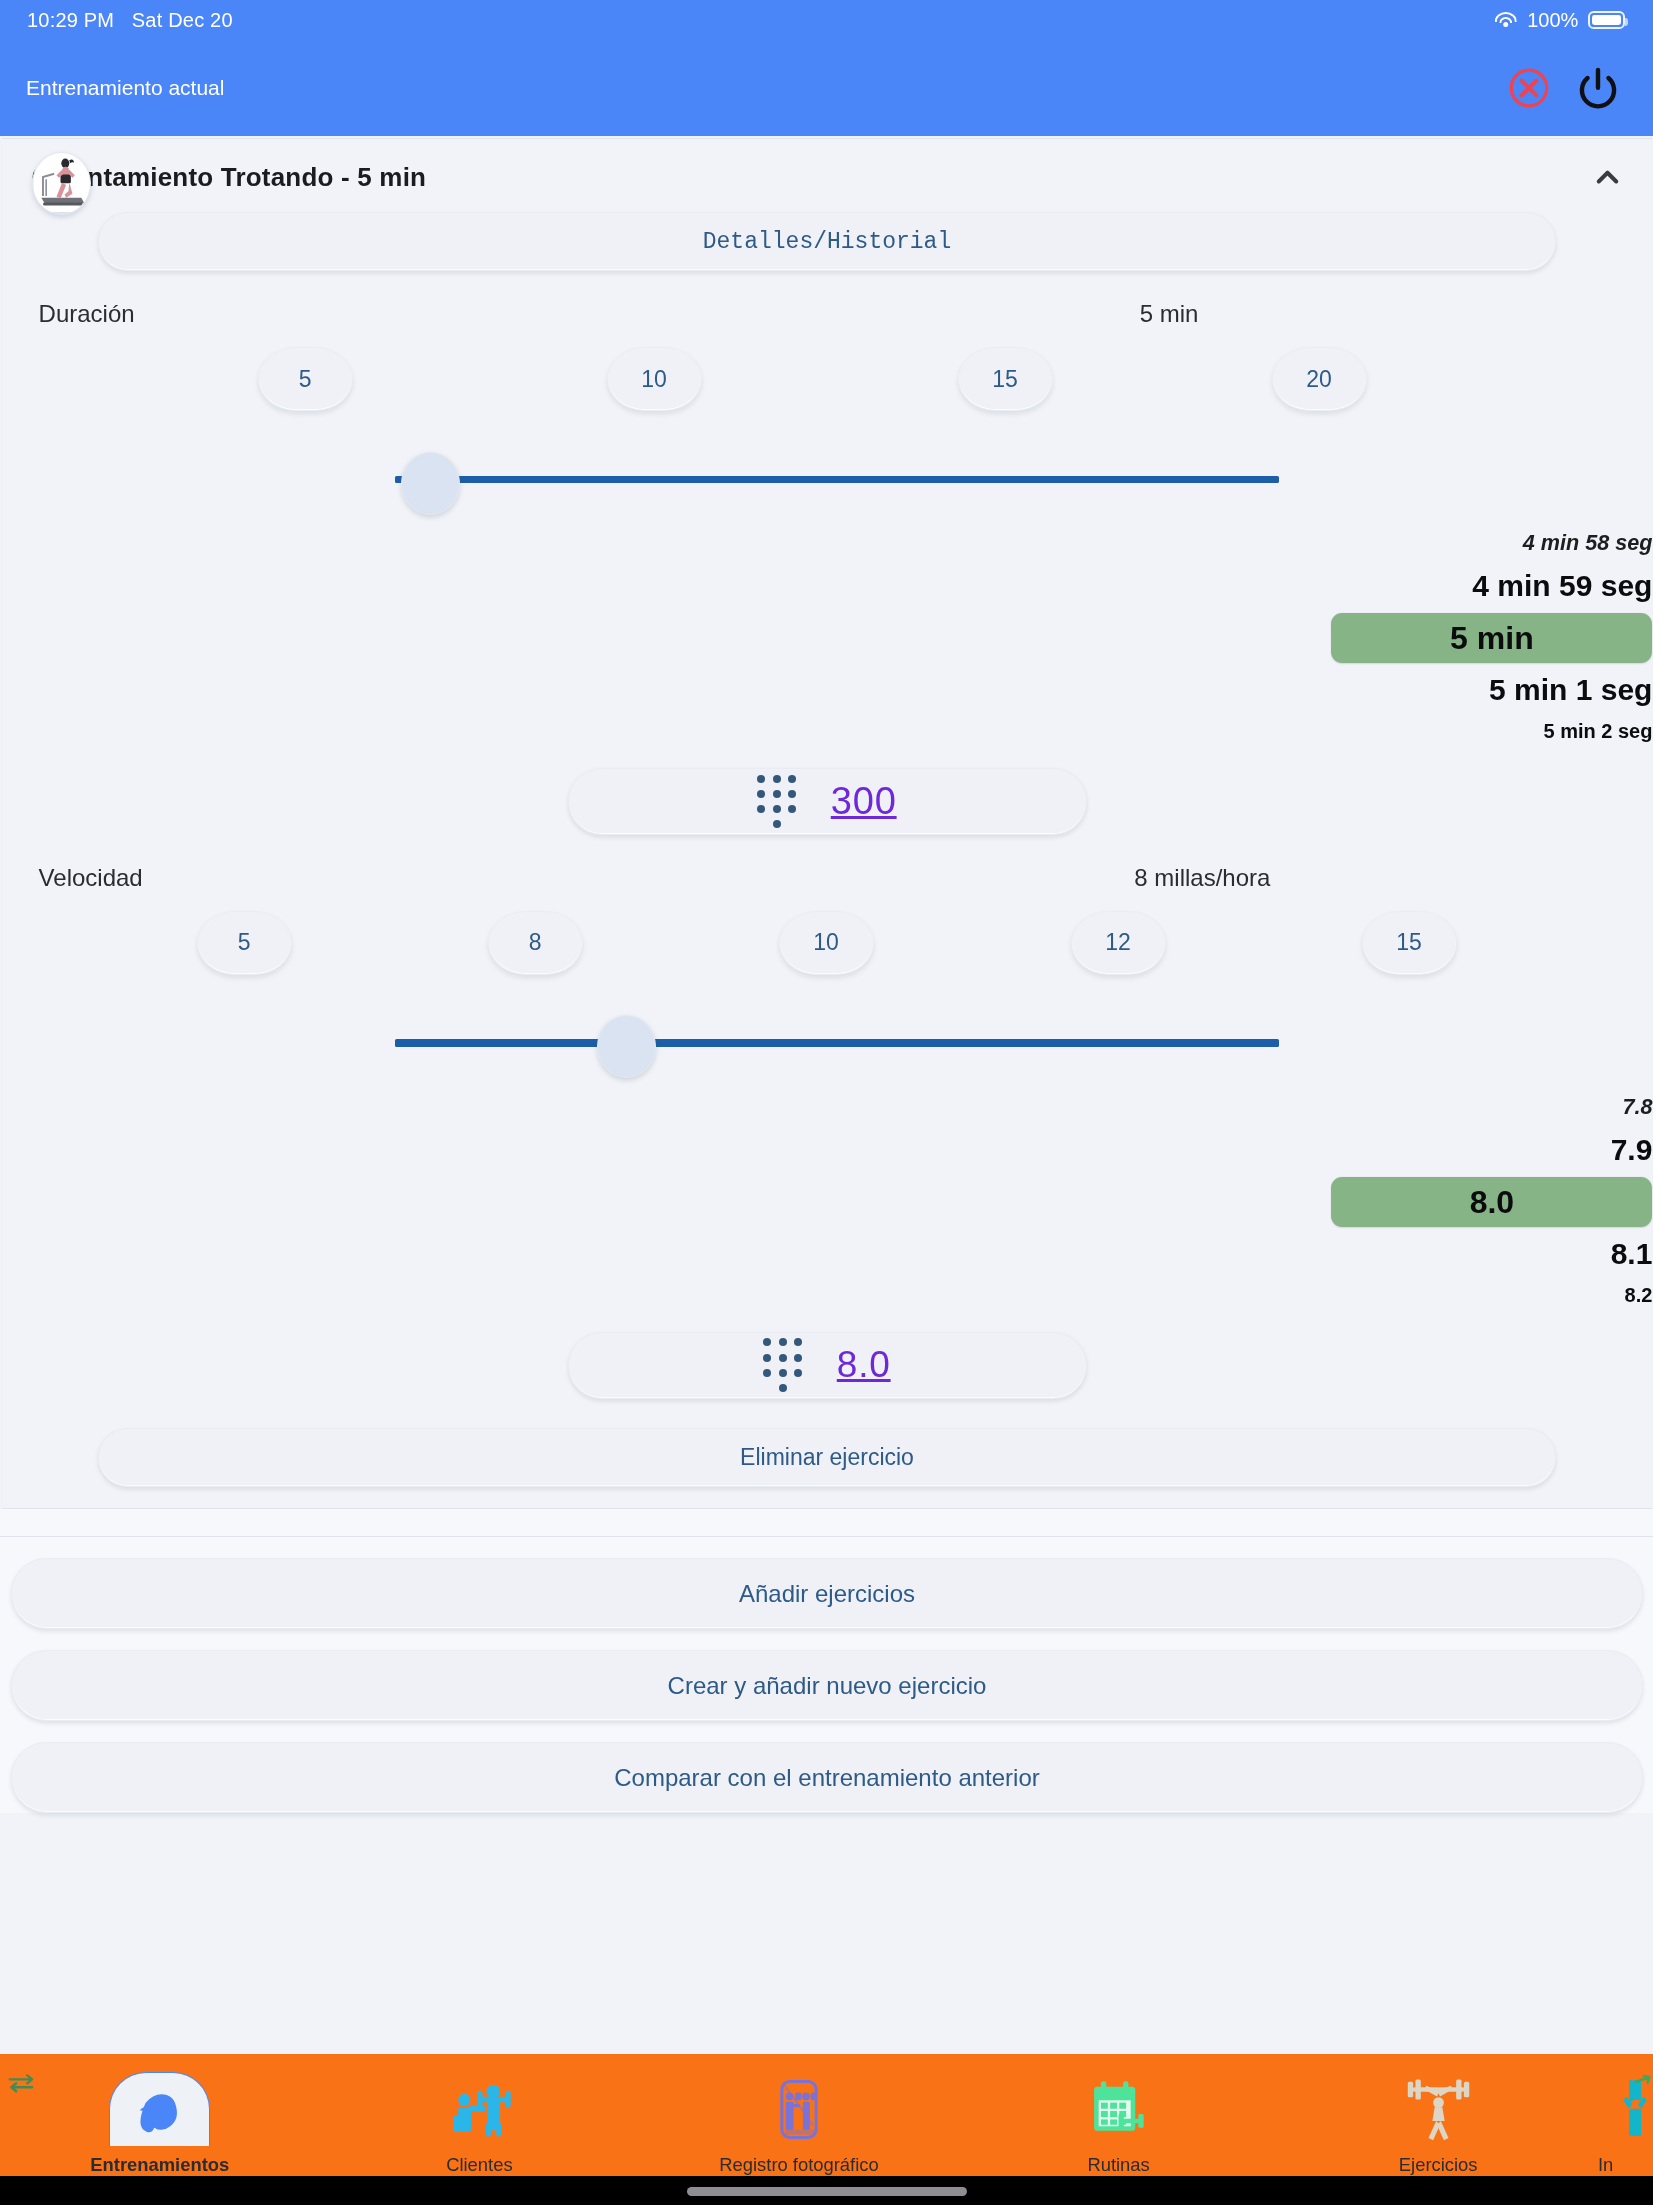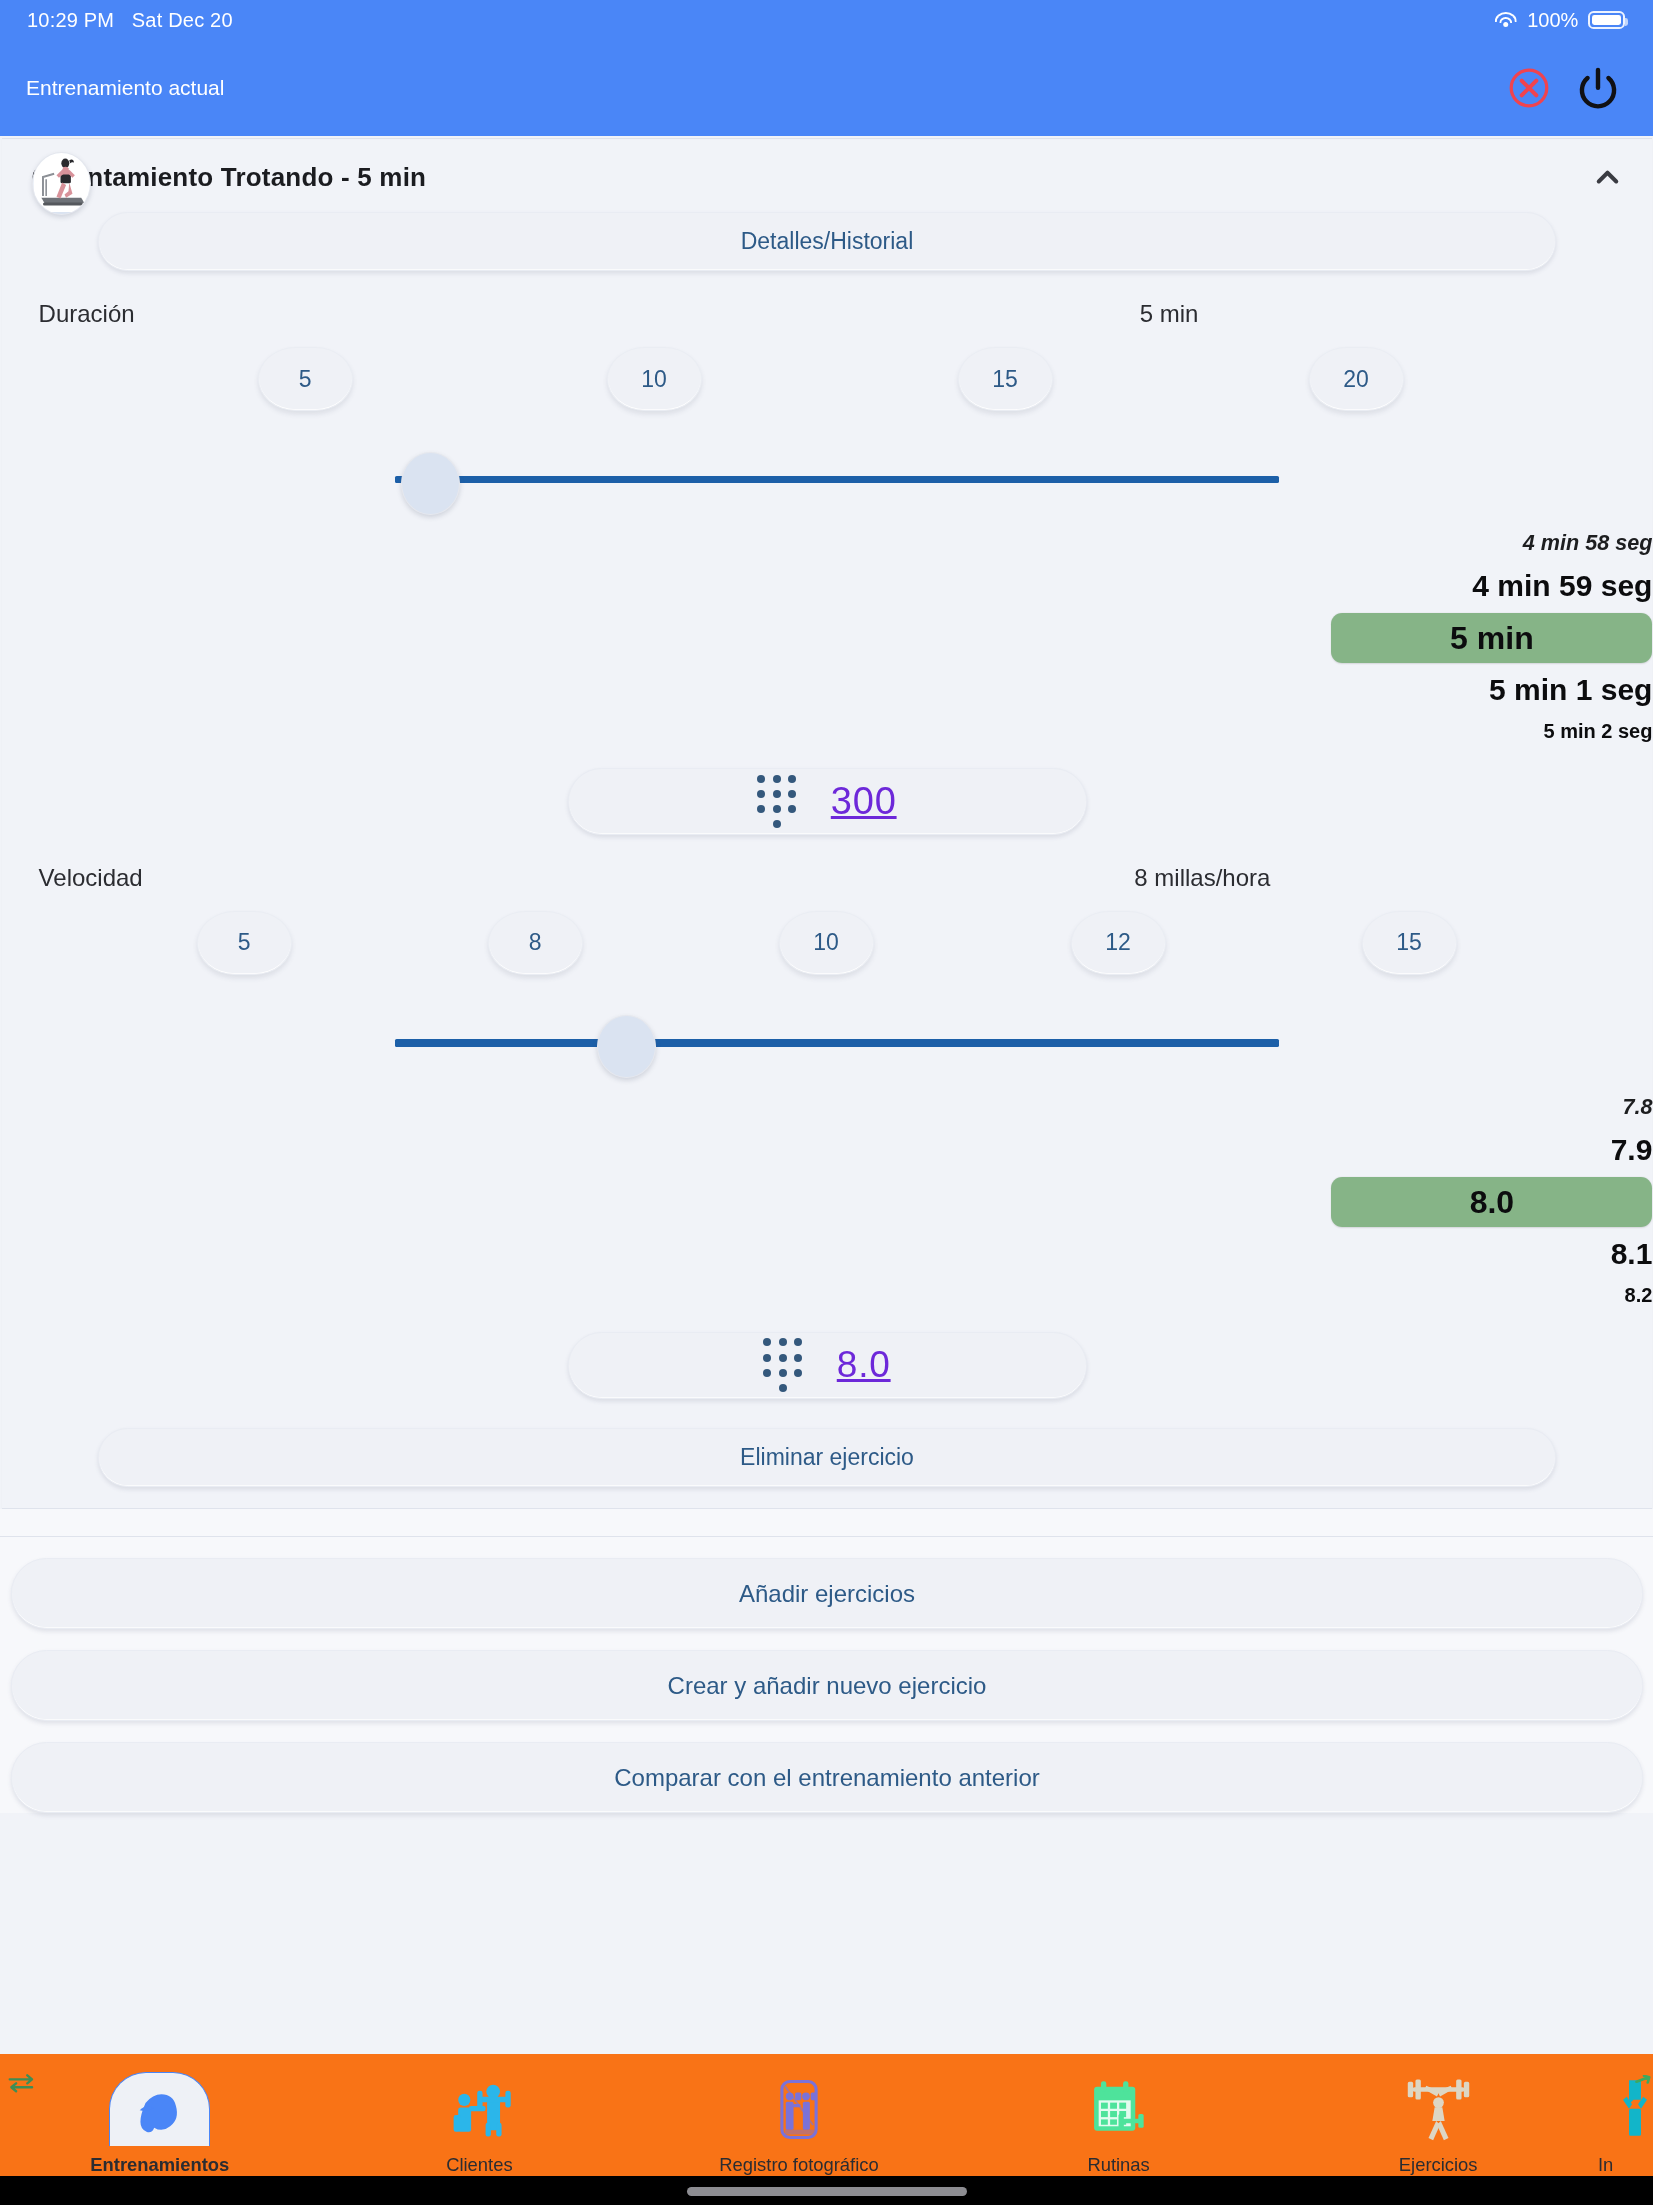--- a/index.html
+++ b/index.html
@@ -60,21 +60,21 @@
   .chevron { width:35px; height:35px; flex:0 0 auto; }
 
   
   .wbtn {
     display:flex; align-items:center; justify-content:center;
     height:59px; border-radius:32px;
     background:#eff1f6; color:#2d5a87; font-size:23px;
     box-shadow:0 2.4px 4px rgba(70,80,110,.13), 0 -0.8px 0 rgba(255,255,255,.9) inset;
     border:0.8px solid #e9ecf3;
   }
-  .detail-btn { margin:3.2px 96px 0 96px; }
+  .detail-btn { margin:3.2px 96px 0 96px;font-family:Liberation Mono, monospace; }
 
   .row-label {
     display:flex; justify-content:space-between; align-items:baseline;
     padding:29px 0 0 0; margin:0 37px 0 37px; font-size:24px; color:#2b2c31;
   }
   .row-label .val { font-size:24px; color:#2b2c31; }
   .dur-val { margin-right:417px; }
   .vel-val { margin-right:345px; }
 
   
@@ -223,21 +223,21 @@
 
       <div class="row-label">
         <span>Duración</span>
         <span class="val dur-val">5 min</span>
       </div>
 
       <div class="chips">
         <div class="chip" style="left:256px">5</div>
         <div class="chip" style="left:605px">10</div>
         <div class="chip" style="left:956px">15</div>
-        <div class="chip" style="left:1307px">20</div>
+        <div class="chip" style="left:1270px">20</div>
       </div>
 
       <div class="slider">
         <div class="track"></div>
         <div class="thumb" style="left:399px"></div>
       </div>
 
       <div class="wheel">
         <div class="wr far">4 min 58 seg</div>
         <div class="wr near">4 min 59 seg</div>

